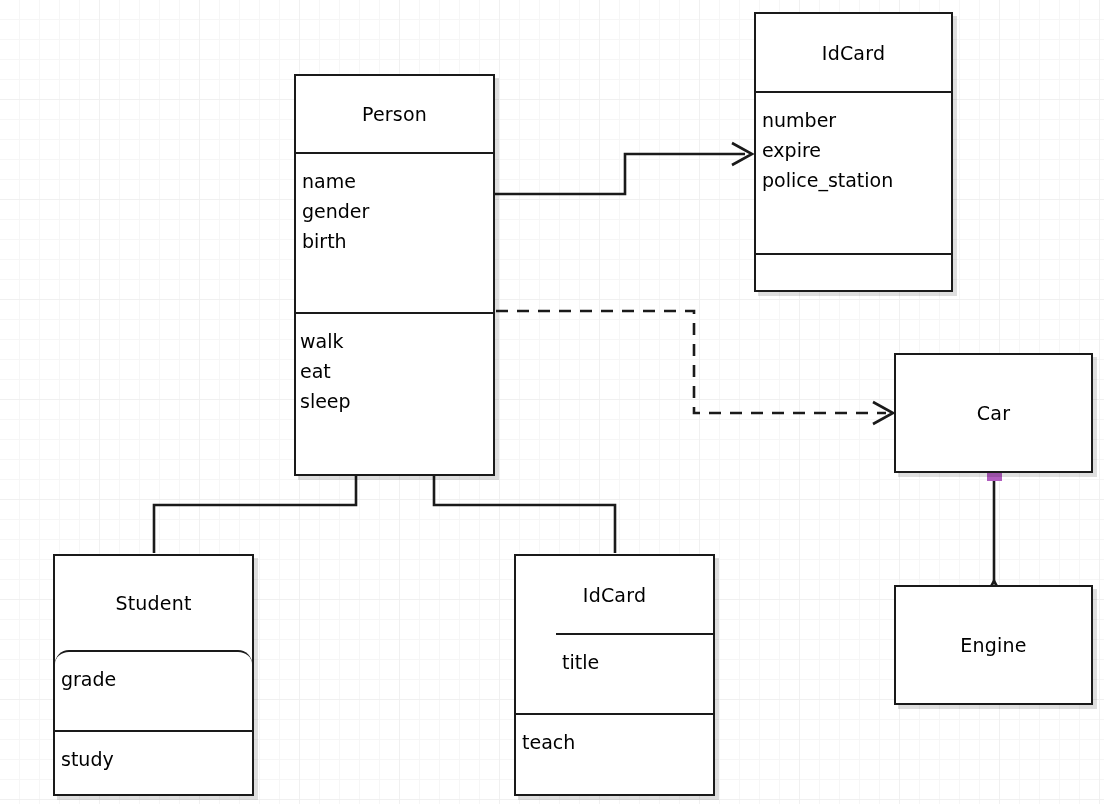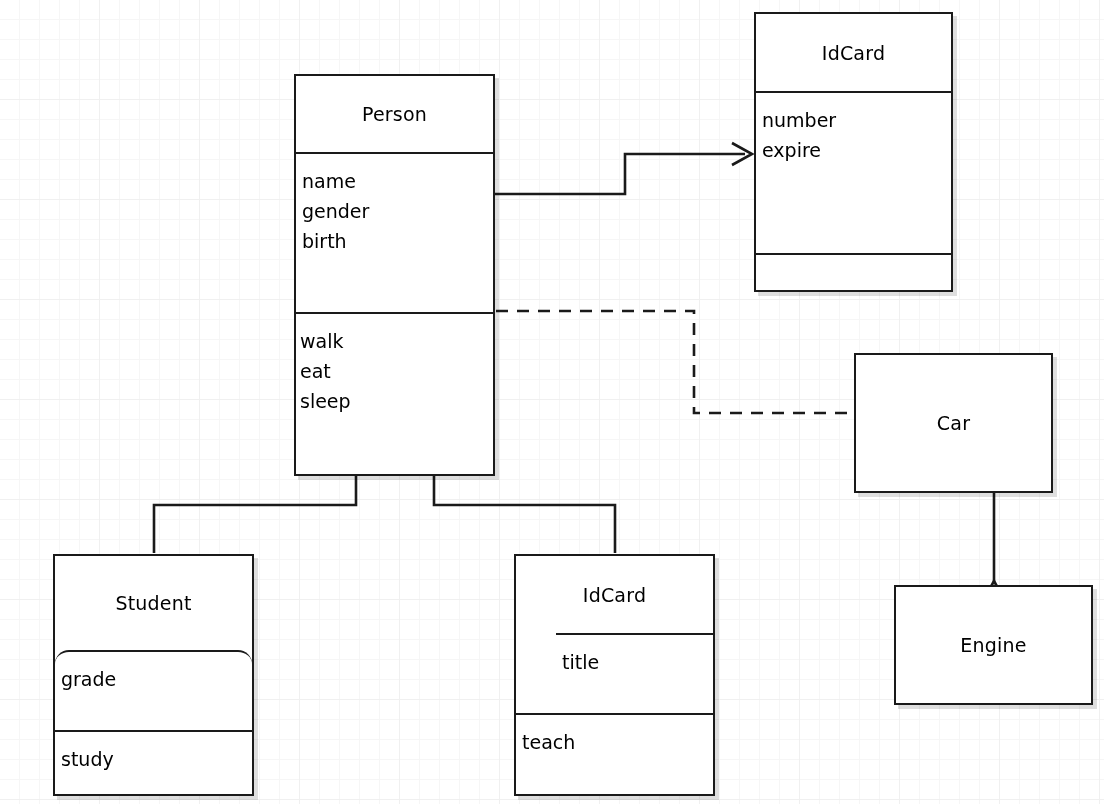--- a/index.html
+++ b/index.html
@@ -65,21 +65,21 @@
   .uml-line {
     white-space: pre;
   }
   
   #cls-person { left: 294px; top: 54px; width: 201px; height: 402px; margin-top: 20px; }
   #cls-person .uml-title { height: 76px; }
   
   #cls-idcard { left: 754px; top: 12px; width: 199px; height: 280px; }
   #cls-idcard .uml-title { height: 77px; }
   
-  #cls-car { left: 854px; top: 353px; width: 199px; height: 140px; }
+  #cls-car { left: 894px; top: 353px; width: 199px; height: 120px; }
   #cls-car .uml-title { height: 100%; }
   
   #cls-engine { left: 894px; top: 585px; width: 199px; height: 120px; }
   #cls-engine .uml-title { height: 100%; }
   
   #cls-student { left: 53px; top: 554px; width: 201px; height: 242px; }
   #cls-student .uml-title { height: 94px; }
   
   #cls-teacher { left: 514px; top: 554px; width: 201px; height: 242px; }
   #cls-teacher .uml-title { height: 77px; }
@@ -136,20 +136,21 @@
       <div class="uml-line">eat</div>
       <div class="uml-line">sleep</div>
     </div>
   </div>
 
   <div class="uml-class" id="cls-idcard">
     <div class="uml-title">IdCard</div>
     <div class="uml-section" style="height:162px;">
       <div class="uml-line">number</div>
       <div class="uml-line">expire</div>
+      <div class="uml-line">police_station</div>
     </div>
     <div class="uml-section empty"></div>
   </div>
 
   <div class="uml-class" id="cls-car">
     <div class="uml-title">Car</div>
   </div>
 
   <div class="uml-class" id="cls-engine">
     <div class="uml-title">Engine</div>

